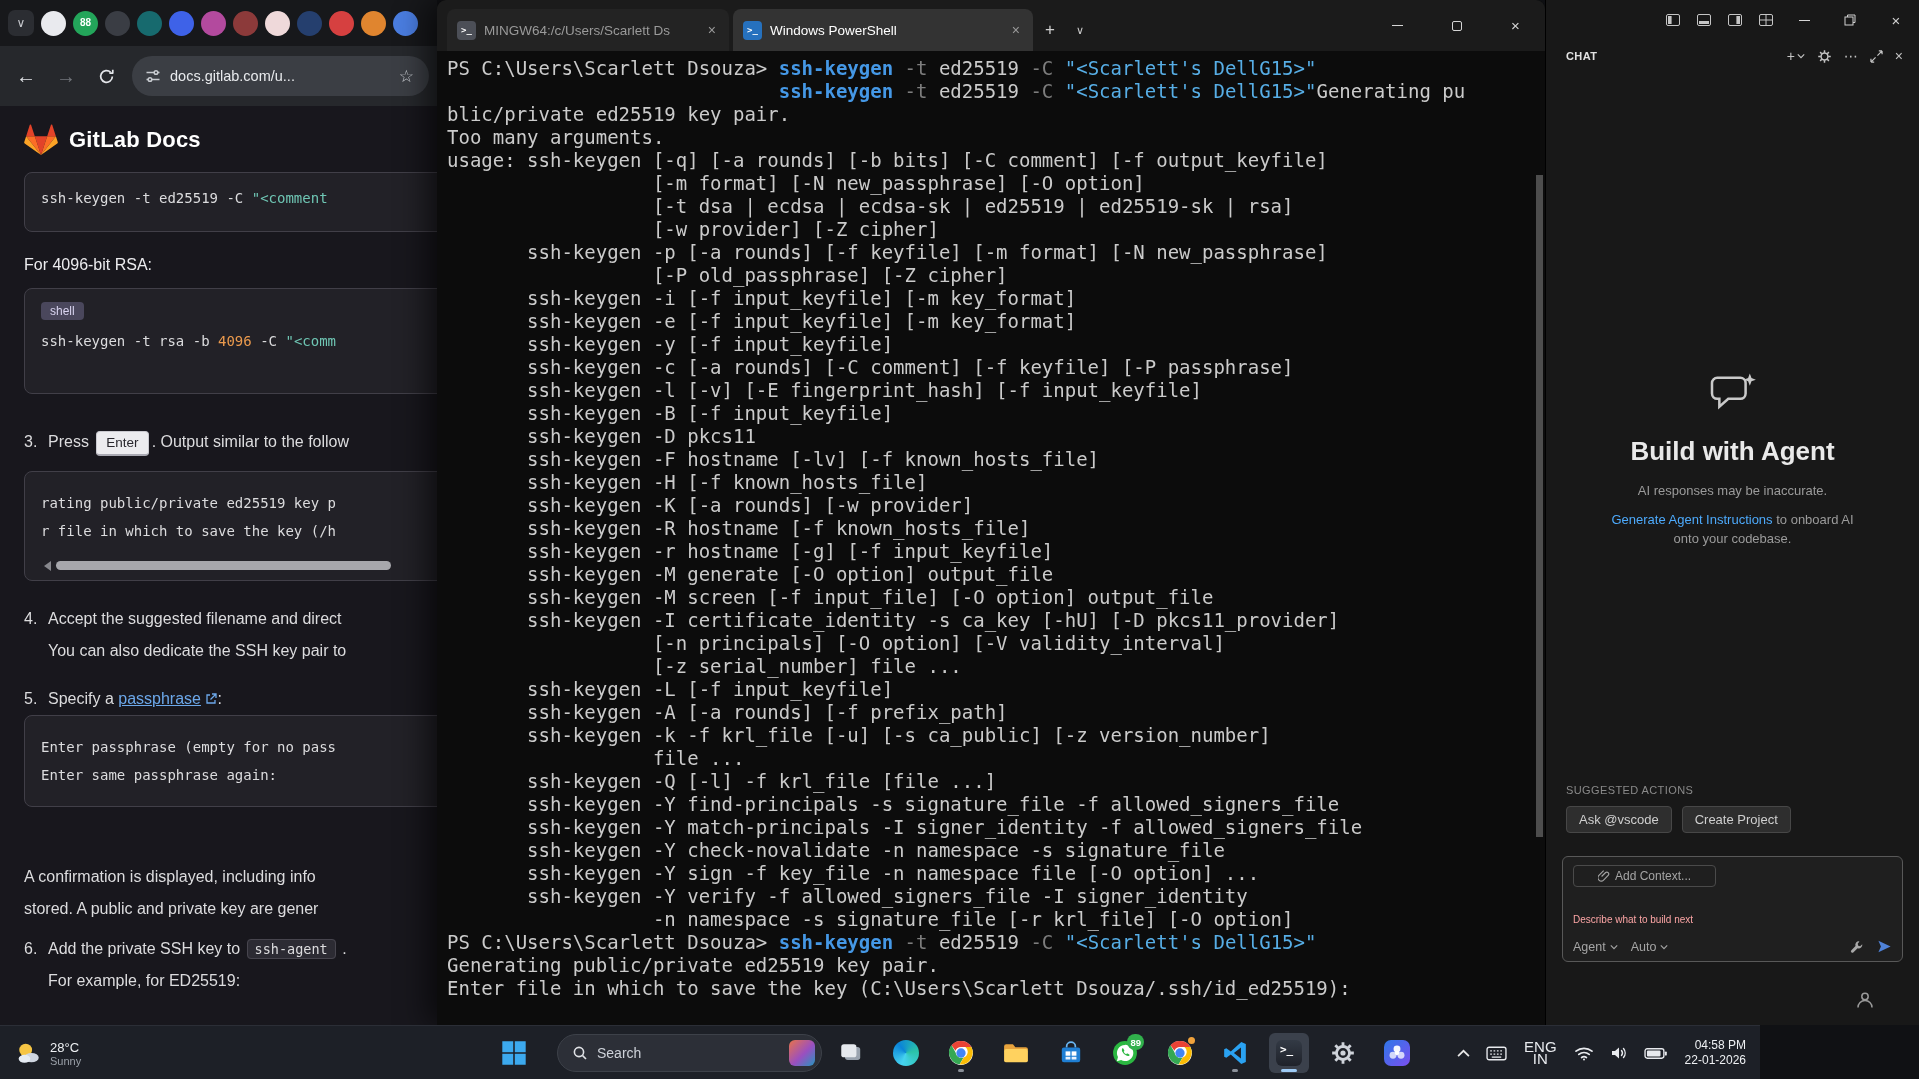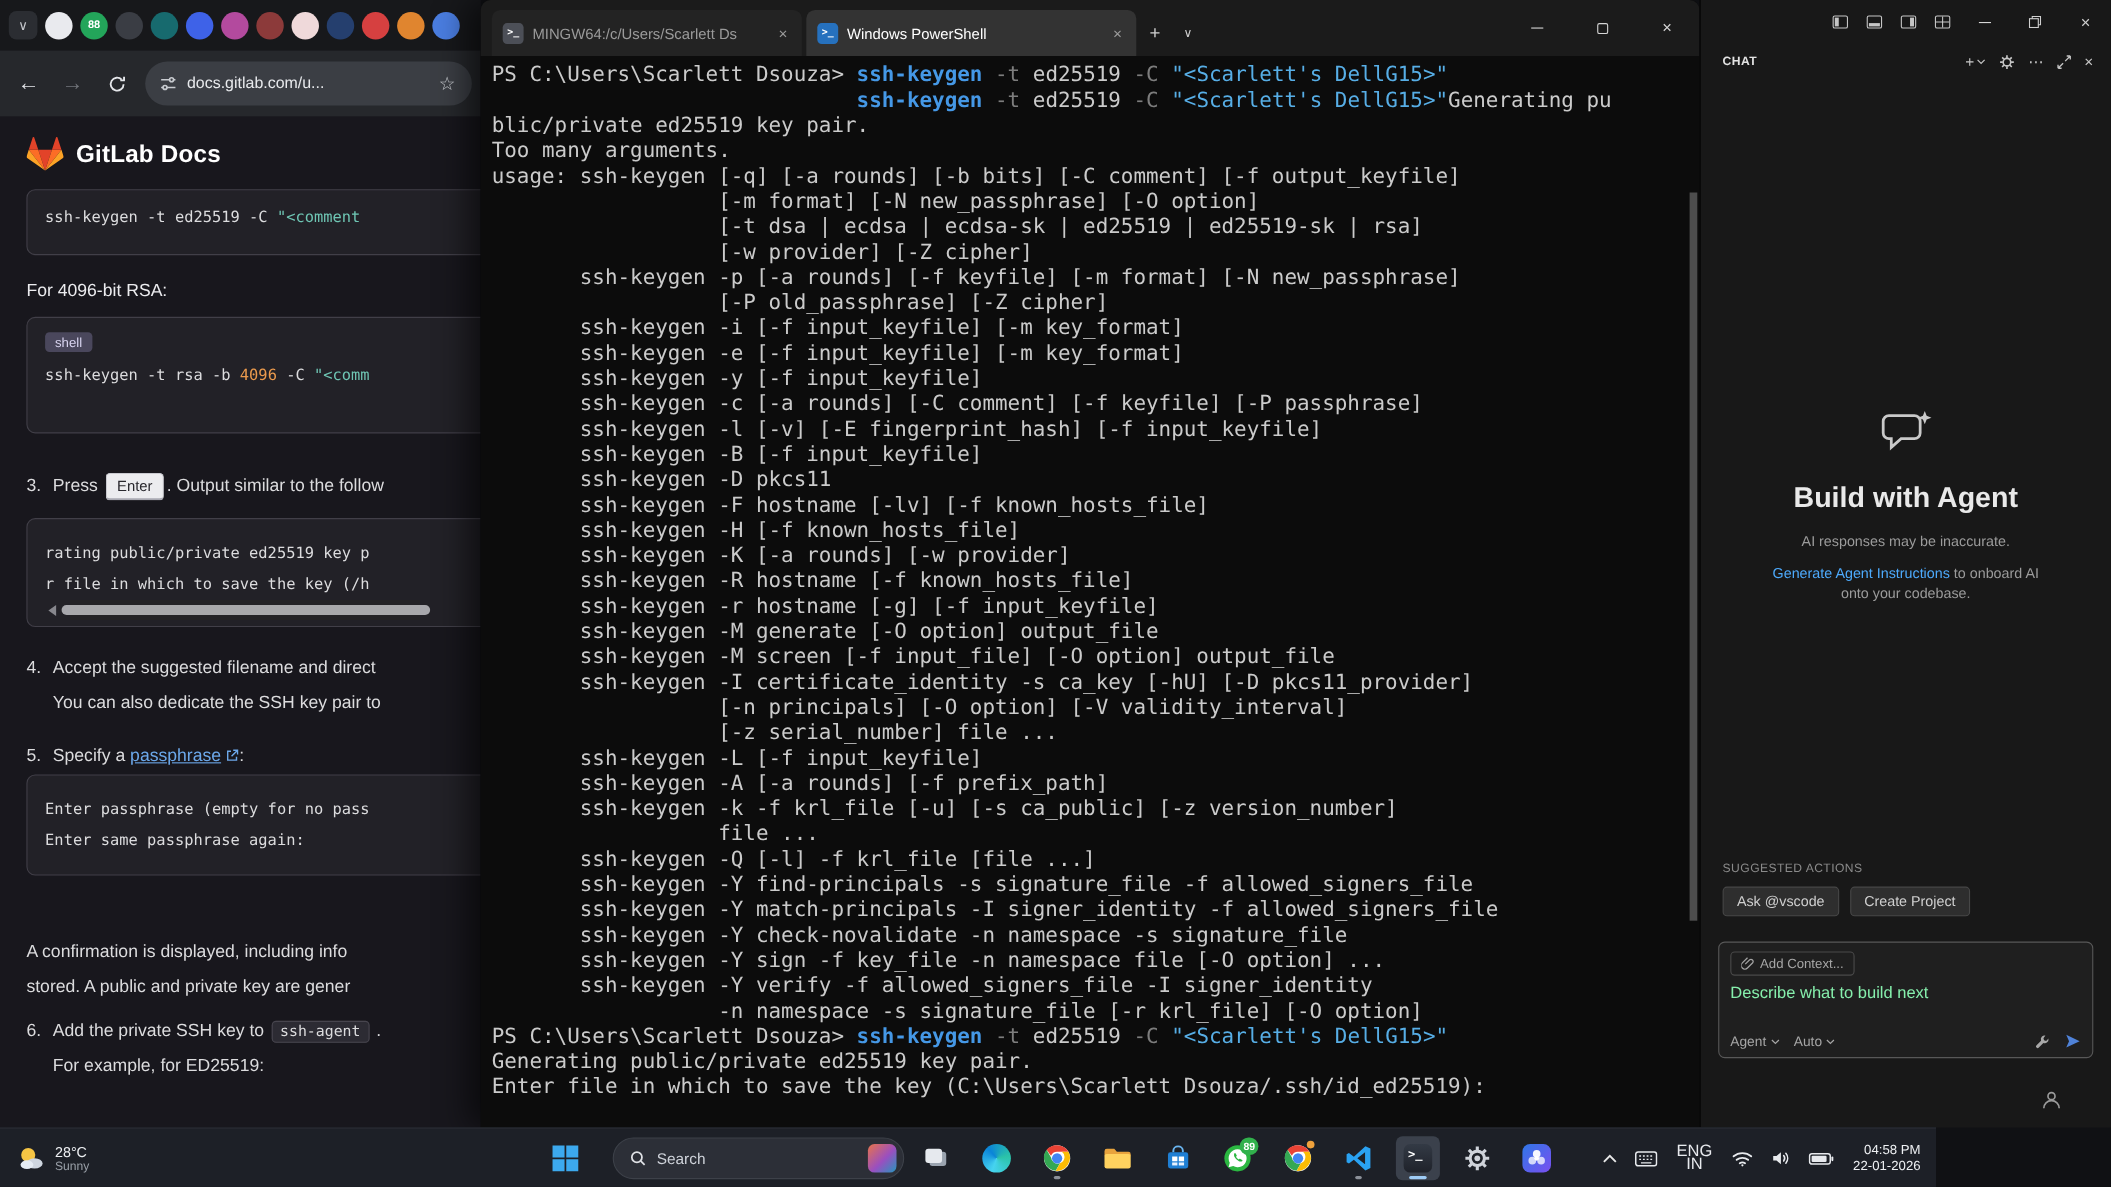--- a/index.html
+++ b/index.html
@@ -18,21 +18,21 @@
   .omnibox{flex:1;height:40px;margin-left:4px;background:#3b3e44;border-radius:20px;display:flex;align-items:center;padding:0 13px;gap:9px;color:#e8eaed;font-size:14.5px;min-width:0}
   .omnibox .url{flex:1;white-space:nowrap;overflow:hidden}
   .star{color:#c8cbd0;font-size:17px;padding-right:2px}
 
   .glpage{position:absolute;top:106px;left:0;right:0;bottom:0;background:#18171d;color:#dcdcde;overflow:hidden;padding-left:24px;font-size:16px}
   .glheader{display:flex;align-items:center;gap:11px;height:64px;padding-top:4px}
   .gl-title{font-size:22px;font-weight:700;color:#fff;letter-spacing:.2px;white-space:nowrap}
   .codeblock{background:#222127;border:1px solid #413f48;border-radius:8px;width:520px;position:relative;font-family:"DejaVu Sans Mono","Liberation Mono",monospace;font-size:14px;color:#dcdcde}
   .cb-first{margin-top:2px;height:60px;padding:17px 16px}
   .cb-rsa{margin-top:14px;height:106px;padding:13px 16px}
-  .cb-out{margin-top:13px;height:99px;padding:17px 16px}
+  .cb-out{margin-top:13px;height:110px;padding:17px 16px}
   .cb-pass{height:92px;padding:17px 16px;line-height:28px}
   .cline{white-space:nowrap}
   .cb-out .cline{line-height:28px}
   .chip{display:inline-block;background:#4a475c;color:#d9d4f0;font-size:12px;border-radius:4px;padding:3px 9px;font-family:"Liberation Sans",sans-serif;line-height:1}
   .cb-rsa .cline{margin-top:13px}
   .tok-num{color:#eb9a4d}
   .tok-str{color:#6fc6b4}
   .heading{margin-top:24px;color:#ececef;white-space:nowrap}
   .step{position:relative;padding-left:24px;white-space:nowrap;line-height:32px}
   .s3{margin-top:32px}.s4{margin-top:22px}.s5{margin-top:16px}.s6{margin-top:8px}
@@ -80,22 +80,22 @@
   .ch-ic{height:24px;display:flex;align-items:center;justify-content:center;color:#c5c5c5;padding:0 6px;font-size:14px;gap:2px}
   .hero{position:absolute;left:0;right:0;top:372px;text-align:center}
   .hero h1{font-size:26px;font-weight:600;color:#e9e9e9;margin-top:18px}
   .hero .sub{margin-top:16px;font-size:13px;color:#9b9b9b}
   .hero .inst{margin-top:12px;font-size:13px;color:#9b9b9b;line-height:19px}
   .hero a{color:#4daafc;text-decoration:none}
   .sa-label{position:absolute;left:20px;top:784px;font-size:11px;color:#8a8a8a;letter-spacing:.4px}
   .sa-btns{position:absolute;left:20px;top:806px;display:flex;gap:10px}
   .sa-btn{height:27px;padding:0 12px;background:#2e2e2e;border:1px solid #474747;border-radius:4px;color:#cfcfcf;font-size:13px;display:flex;align-items:center}
   .chatbox{position:absolute;left:16px;right:16px;top:856px;height:106px;border:1px solid #585858;border-radius:6px;background:#1f1f1f;padding:8px 10px}
-  .addctx{display:inline-flex;align-items:center;gap:5px;height:22px;padding:0 9px;border:1px solid #4a4a4a;border-radius:4px;color:#a5a5a5;font-size:12px}
-  .cb-ph{margin-top:7px;font-size:15px;color:#86efac}
+  .addctx{display:inline-flex;align-items:center;gap:5px;height:22px;padding:0 24px;border:1px solid #4a4a4a;border-radius:4px;color:#a5a5a5;font-size:12px}
+  .cb-ph{margin-top:27px;font-size:10px;color:#fca5a5}
   .cb-row{position:absolute;left:10px;right:10px;bottom:7px;display:flex;align-items:center;gap:13px;color:#a5a5a5;font-size:12.5px}
   .sel{display:flex;align-items:center;gap:4px}
   .grow{flex:1}
   .account{position:absolute;right:44px;top:990px;color:#9a9a9a}
 
   
   .taskbar{position:absolute;left:0;top:1025px;width:1760px;height:54px;background:#1d2027;border-top:1px solid #2b2e36}
   .tb-weather{position:absolute;left:6px;top:0;height:54px;display:flex;align-items:center;gap:8px;padding:0 8px}
   .wtxt .t1{font-size:13px;color:#eef0f3}
   .wtxt .t2{font-size:11px;color:#9aa0a8}

